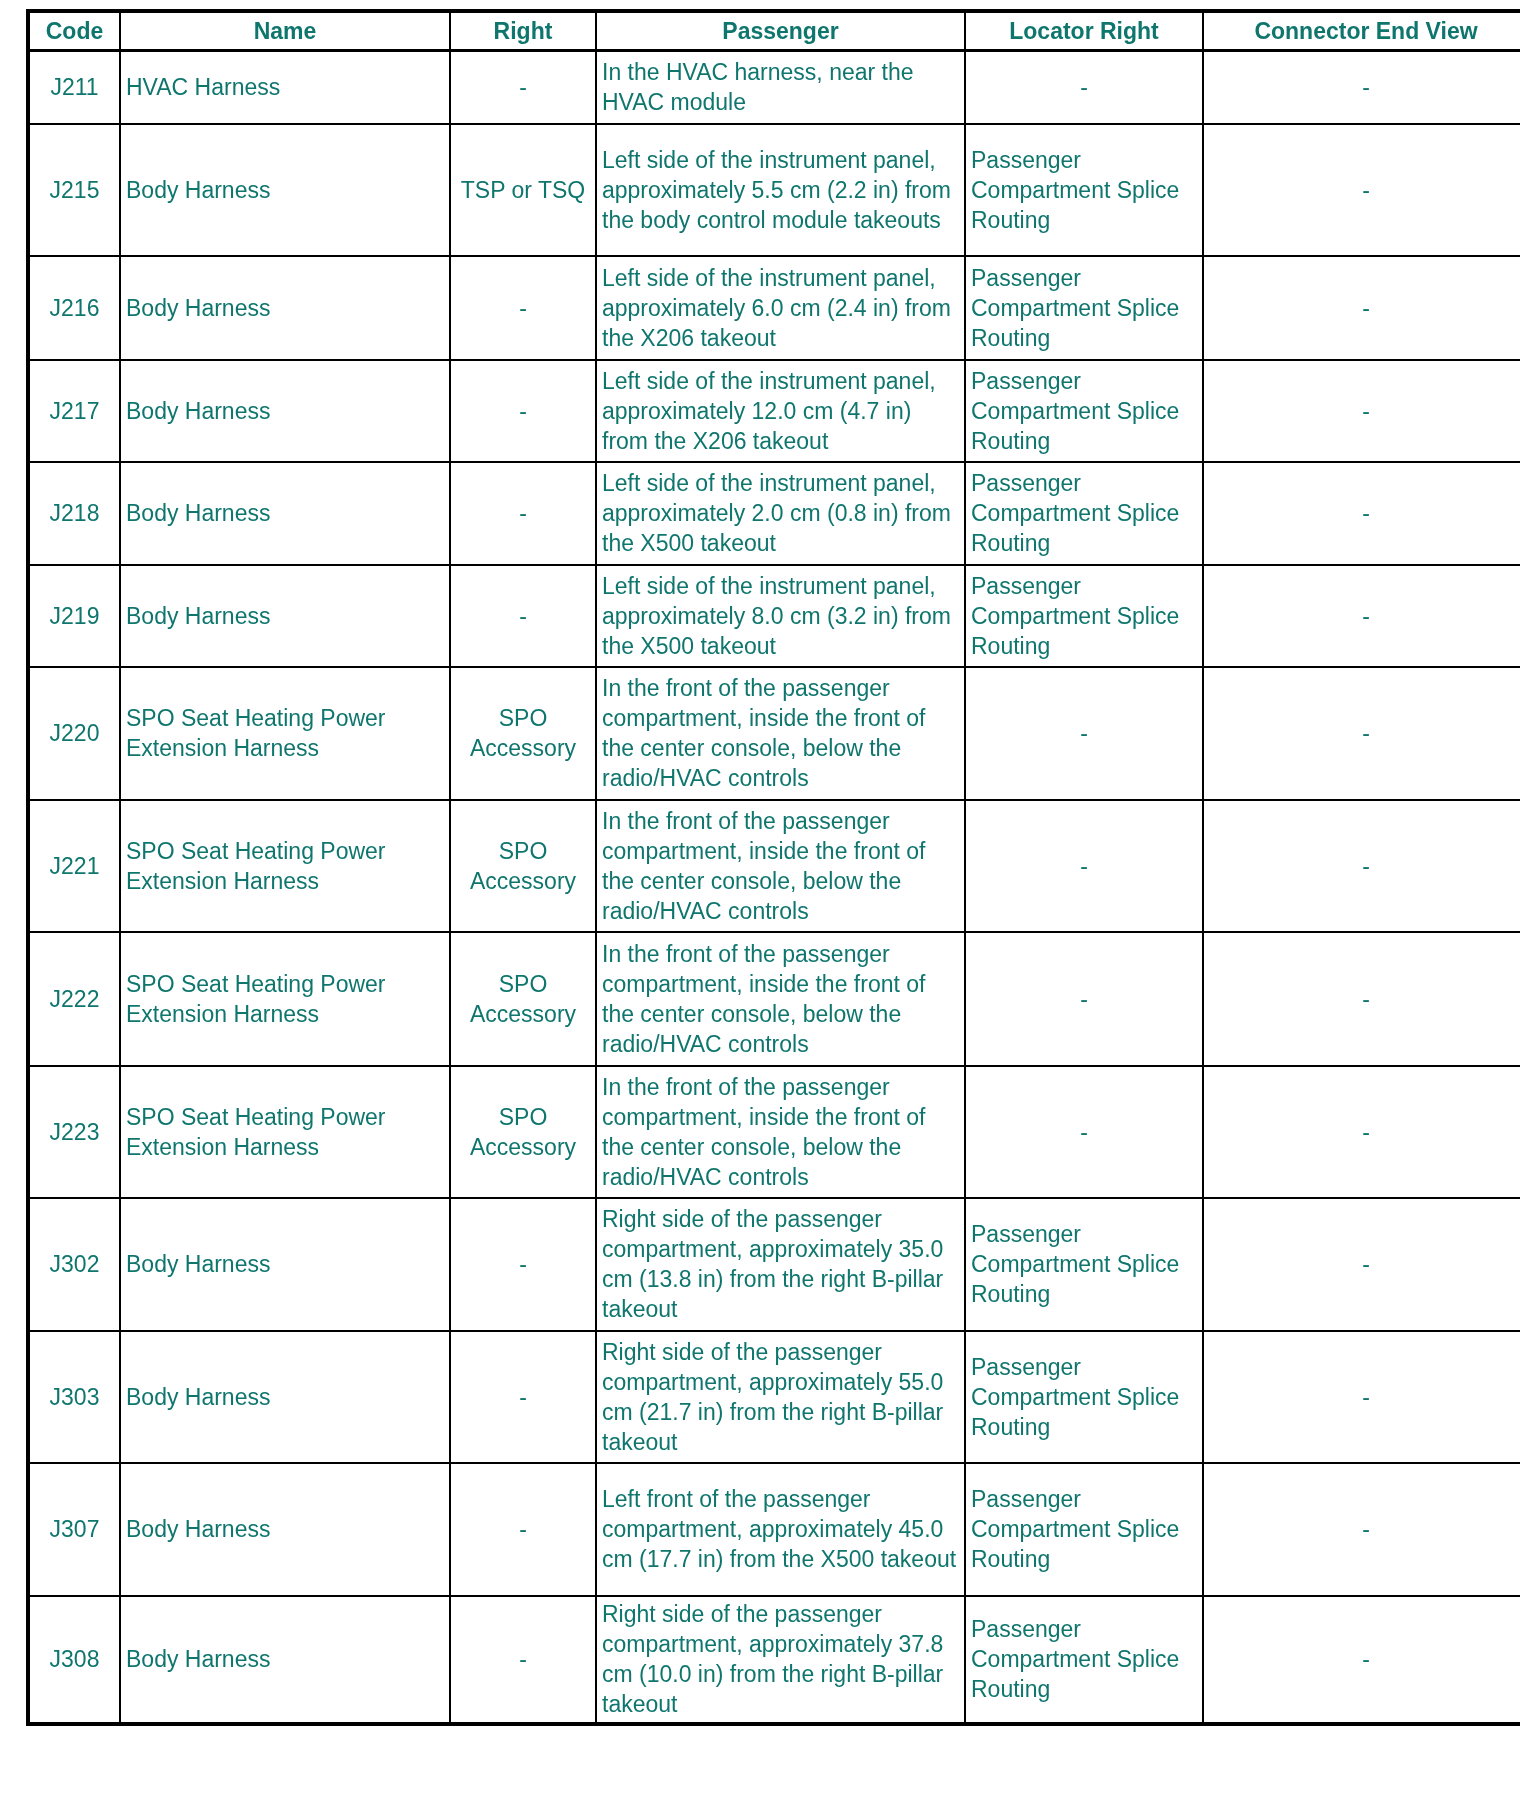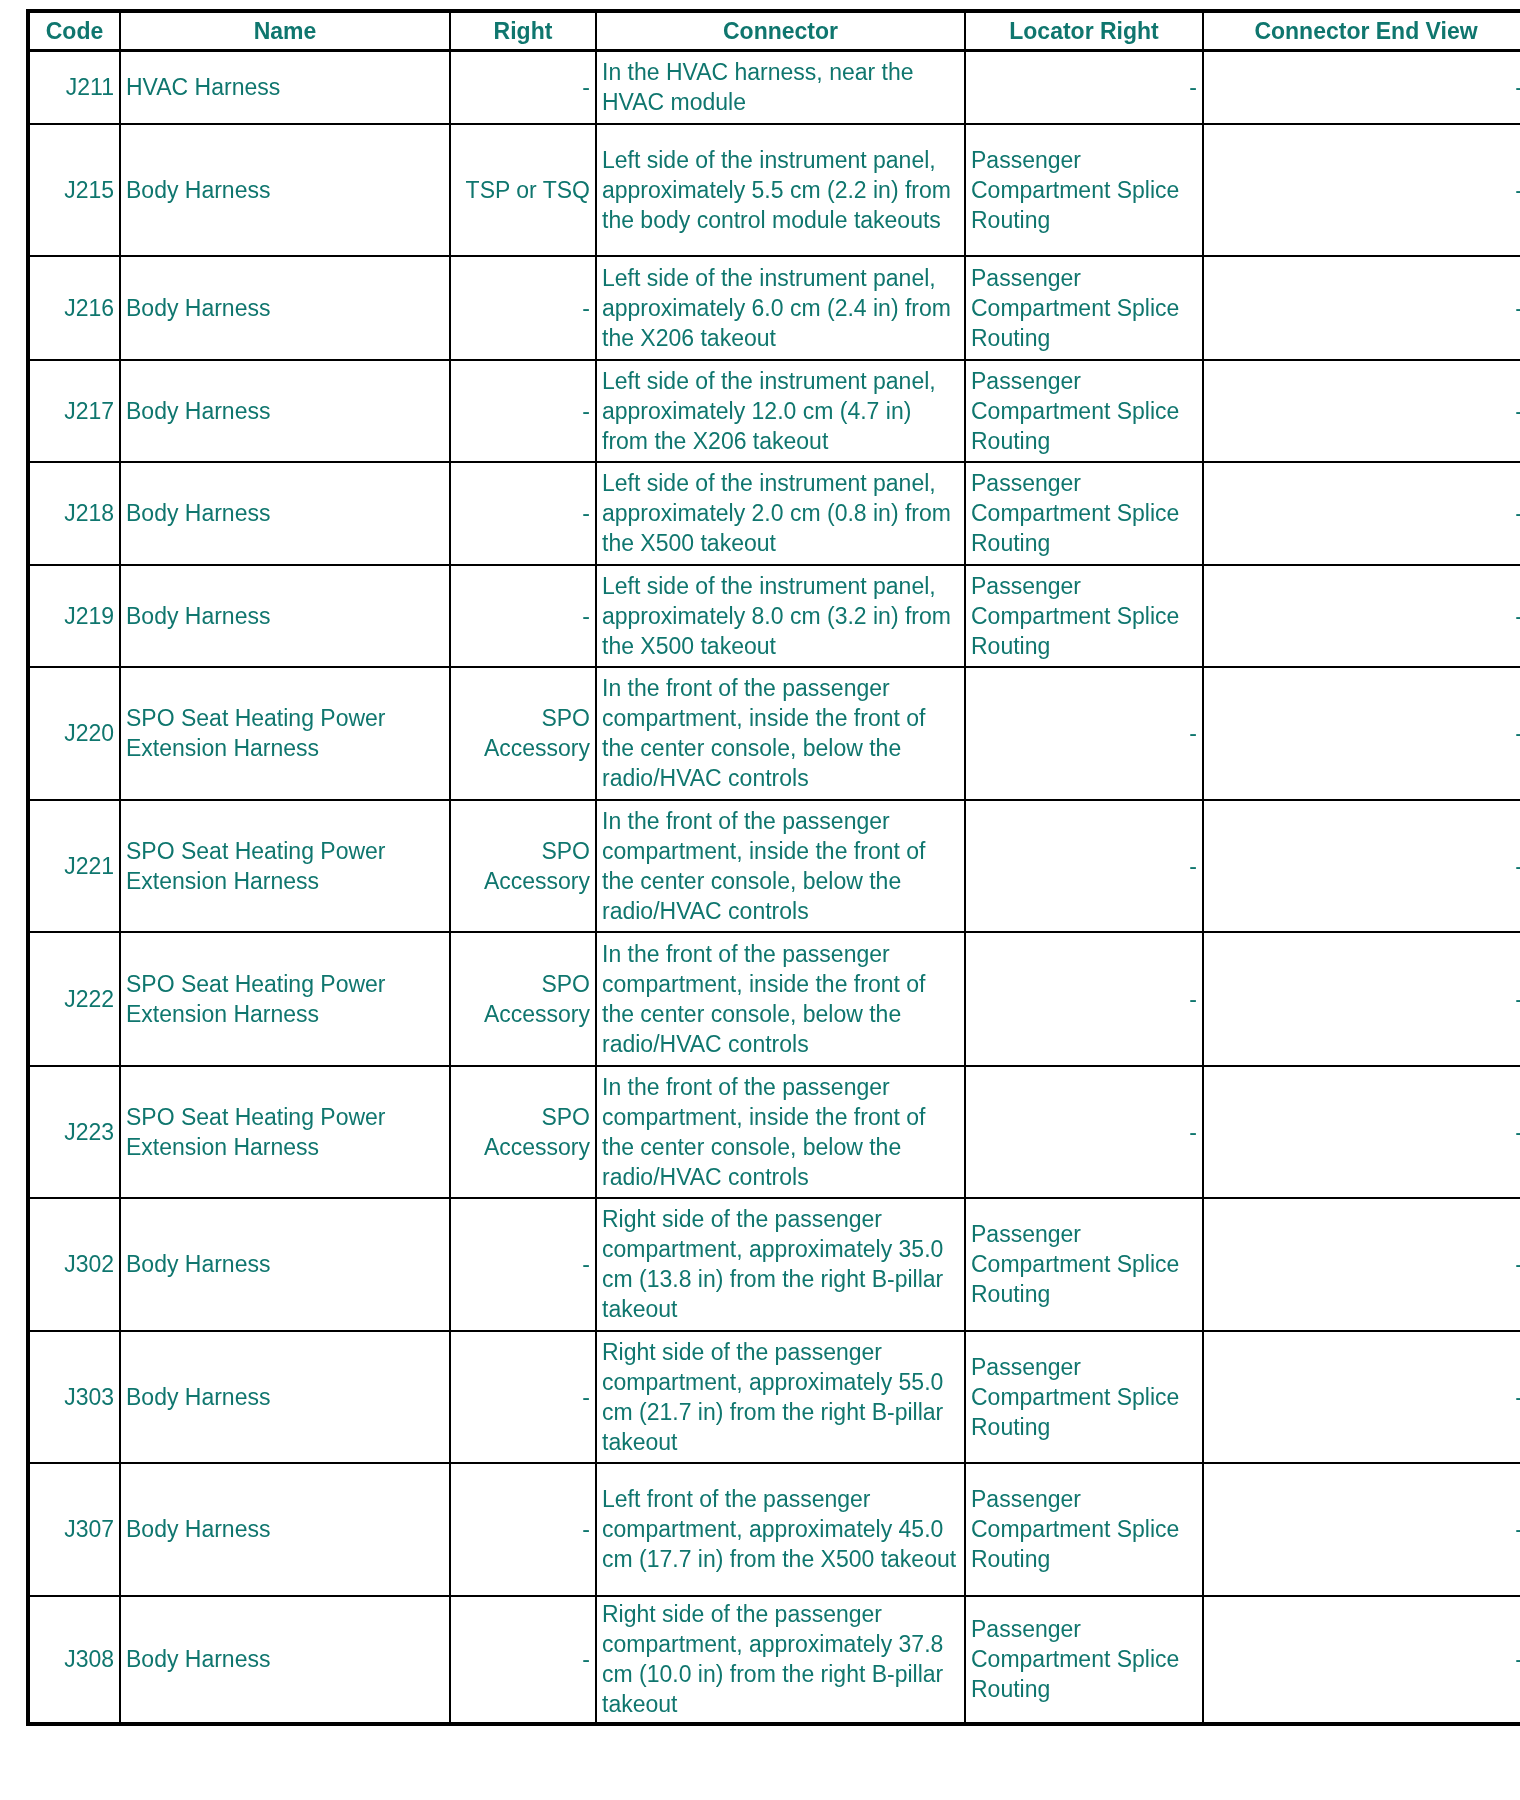--- a/index.html
+++ b/index.html
@@ -12,21 +12,21 @@
     color: #0f766e; table-layout: fixed;
   }
   table.splice th, table.splice td {
     border: 2px solid #000;
     padding: 0 5px;
     font-size: 23px; line-height: 30px;
     vertical-align: middle;
   }
   table.splice th { font-weight: bold; text-align: center; height: 36px; font-size: 23px; }
   table.splice thead tr th { border-bottom: 3px solid #000; }
-  td.c { text-align: right; }
+  td.c { text-align: center; }
   td.l { text-align: left; }
   col.code { width: 92px; } col.name { width: 330px; } col.opt { width: 146px; }
   col.loc { width: 369px; } col.locv { width: 238px; } col.cev { width: 327px; }
 </style>
 </head>
 <body>
 
 <table class="splice">
   <colgroup>
     <col class="code">
@@ -34,21 +34,21 @@
       <col class="opt">
       <col class="loc">
       <col class="locv">
       <col class="cev">
   </colgroup>
   <thead>
     <tr>
       <th>Code</th>
       <th>Name</th>
       <th>Right</th>
-      <th>Connector</th>
+      <th>Passenger</th>
       <th>Locator Right</th>
       <th>Connector End View</th>
     </tr>
   </thead>
   <tbody id="tbody">
       <tr style="height: 73px;">
         <td class="c">J211</td>
         <td class="l">HVAC Harness</td>
         <td class="c">-</td>
         <td class="l">In the HVAC harness, near the HVAC module</td>

